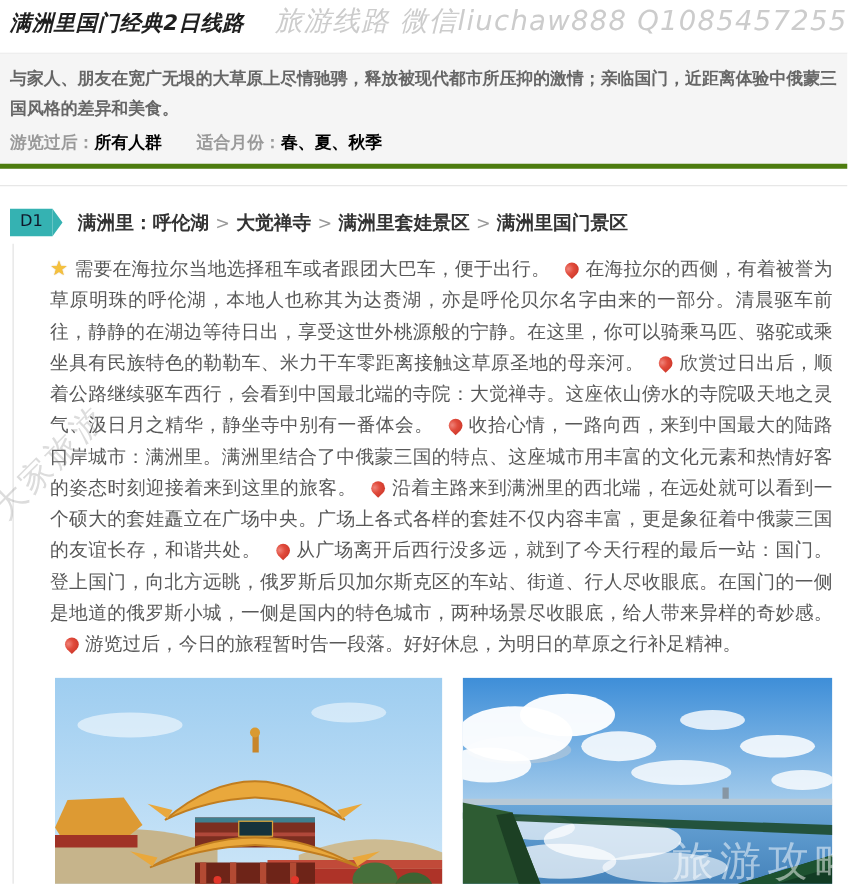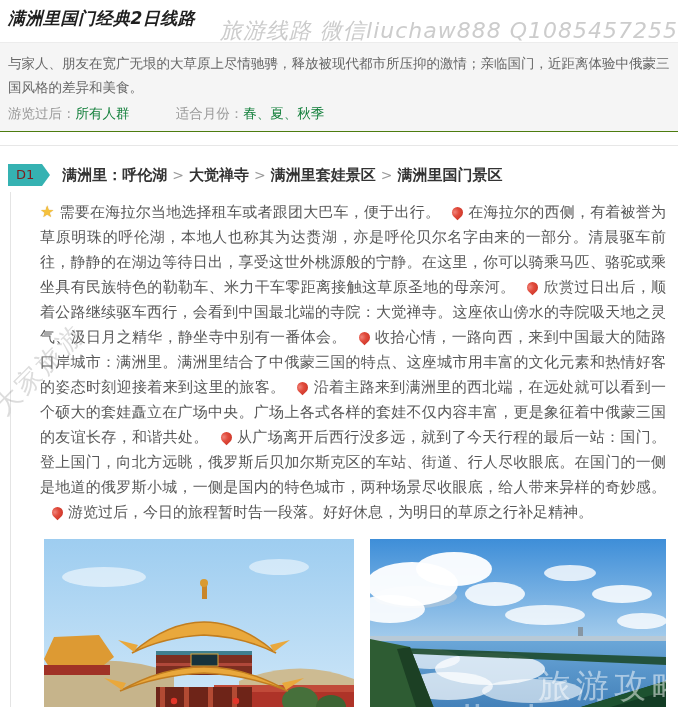--- a/index.html
+++ b/index.html
@@ -11,50 +11,51 @@
     position:relative; overflow:hidden;
   }
 
   
   .hdr { position:relative; height:42px; background:#fff;font-style:italic; }
   .hdr h1 {
     position:absolute; left:8px; top:7px; margin:0;
     font-size:17px; font-weight:700; color:#1f1f1f; letter-spacing:.5px;
   }
   .hdr .wm {
-    position:absolute; right:0; top:16px;
+    position:absolute; right:0; top:2px;
     font-size:22px; color:#ccc; white-space:nowrap; letter-spacing:1px;
   }
 
   
   .summary {
     background:#f5f5f5;
-    border-top:1px solid #ececec; border-bottom:1px solid #4d7c0f;
+    border-top:1px solid #ececec; border-bottom:4px solid #4d7c0f;
     padding:8px 8px 8px;
+    font-weight:bold;
   }
   .summary .desc {
     margin:0 0 6px; font-size:13.5px; line-height:24px; color:#666;
   }
   .summary .meta { font-size:13.5px; color:#999; }
-  .summary .meta .val { color:#15803d; }
-  .summary .meta .months { margin-left:42px; }
+  .summary .meta .val { color:#000000; }
+  .summary .meta .months { margin-left:23px; }
 
   
   .day-card {
     position:relative; margin-top:13px;
     border-top:1px solid #e7e7e7;
     padding-top:18px; height:574px;
   }
   .timeline {
     position:absolute; left:10px; top:46px; bottom:6px; width:1px;
     background:#e4e4e4;
   }
   .day-header { display:flex; align-items:center; margin-left:8px; position:relative; z-index:2; }
   .day-tag {
-    background:#35b2b2; color:#7f1d1d; font-size:13px; line-height:22px;
+    background:#35b2b2; color:#0f172a; font-size:13px; line-height:22px;
     padding:0 8px; position:relative; display:inline-block;
   }
   .day-tag::after {
     content:""; position:absolute; right:-8px; top:0;
     border-top:11px solid transparent; border-bottom:11px solid transparent;
     border-left:8px solid #35b2b2;
   }
   .route { margin:0 0 0 20px; font-size:15px; font-weight:700; color:#333; }
   .route .sep { color:#9a9a9a; font-weight:400; padding:0 5px; font-size:14px; }
 

